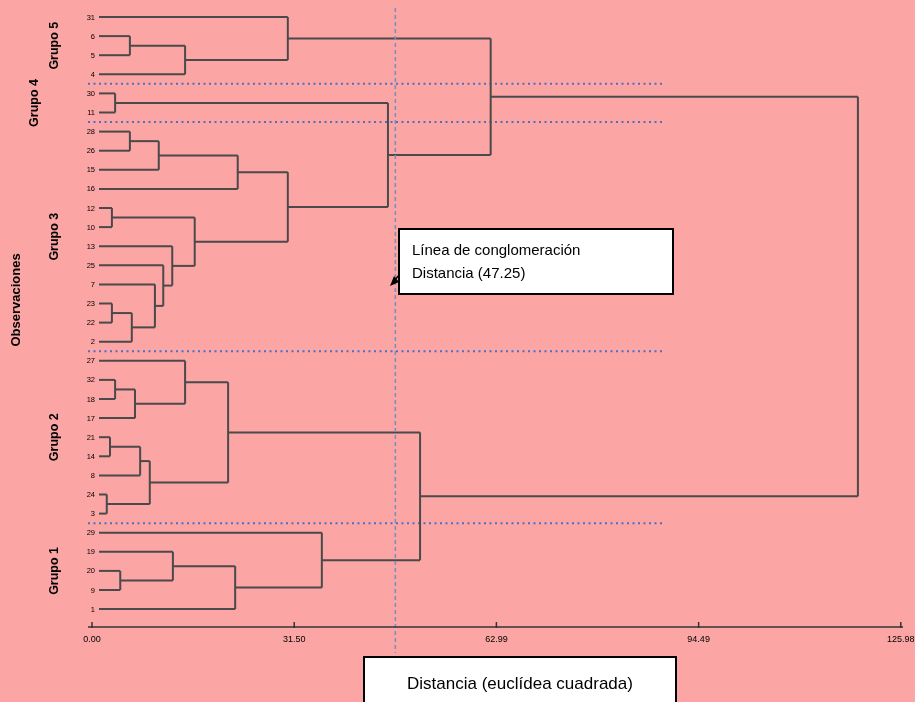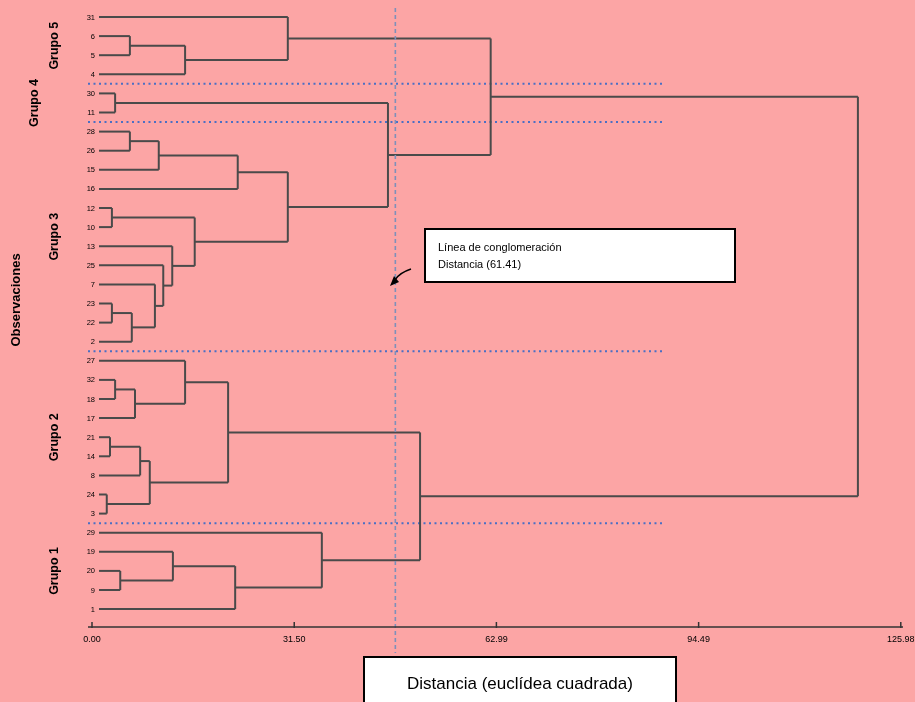--- a/index.html
+++ b/index.html
@@ -1,21 +1,21 @@
 <!DOCTYPE html>
 <html><head>
 <meta charset="utf-8">
 <style>
   html,body{margin:0;padding:0;background:#fff;font-family:"Liberation Sans",sans-serif;}
   .stage{position:relative;width:915px;height:702px;background:#fca5a5;overflow:hidden;}
   .stage svg{position:absolute;left:0;top:0;}
   .ylab{position:absolute;left:15px;top:300px;transform:translate(-50%,-50%) rotate(-90deg);
         font-weight:bold;font-size:13px;white-space:nowrap;color:#000;}
-  .ann{position:absolute;left:424px;top:228px;width:312px;box-sizing:border-box;
-       border:2px solid #000;background:#fff;padding:9px 12px;font-size:11px;
+  .ann{position:absolute;left:398px;top:228px;width:276px;box-sizing:border-box;
+       border:2px solid #000;background:#fff;padding:9px 12px;font-size:15px;
        line-height:1.5;color:#000;}
   .xbox{position:absolute;left:363px;top:656px;width:314px;height:56px;box-sizing:border-box;
         border:2px solid #000;background:#fff;display:flex;align-items:center;
         justify-content:center;font-size:17px;color:#000;}
 </style>
 </head>
 <body>
 
 <div class="stage">
   <svg id="chart" width="915" height="702">
@@ -166,19 +166,19 @@
       <line x1="900.7916" y1="622" x2="900.7916" y2="628" stroke="#333333" stroke-width="1.5"></line>
       <text x="900.7916" y="642" font-size="9" text-anchor="middle" fill="#000000" font-family="&quot;Liberation Sans&quot;,sans-serif">125.98</text>
       <path d="M411,269 Q399,273 395,280" stroke="#000" stroke-width="1.5" fill="none"></path>
       <polygon points="390,286 399,282 394,276" fill="#000"></polygon>
     </svg>
 
   <div class="ylab">Observaciones</div>
 
   <div class="ann">
     <div>Línea de conglomeración</div>
-    <div>Distancia (61.41)</div>
+    <div>Distancia (47.25)</div>
   </div>
 
   <div class="xbox">
     <span>Distancia (euclídea cuadrada)</span>
   </div>
 </div>
 
 </body></html>

